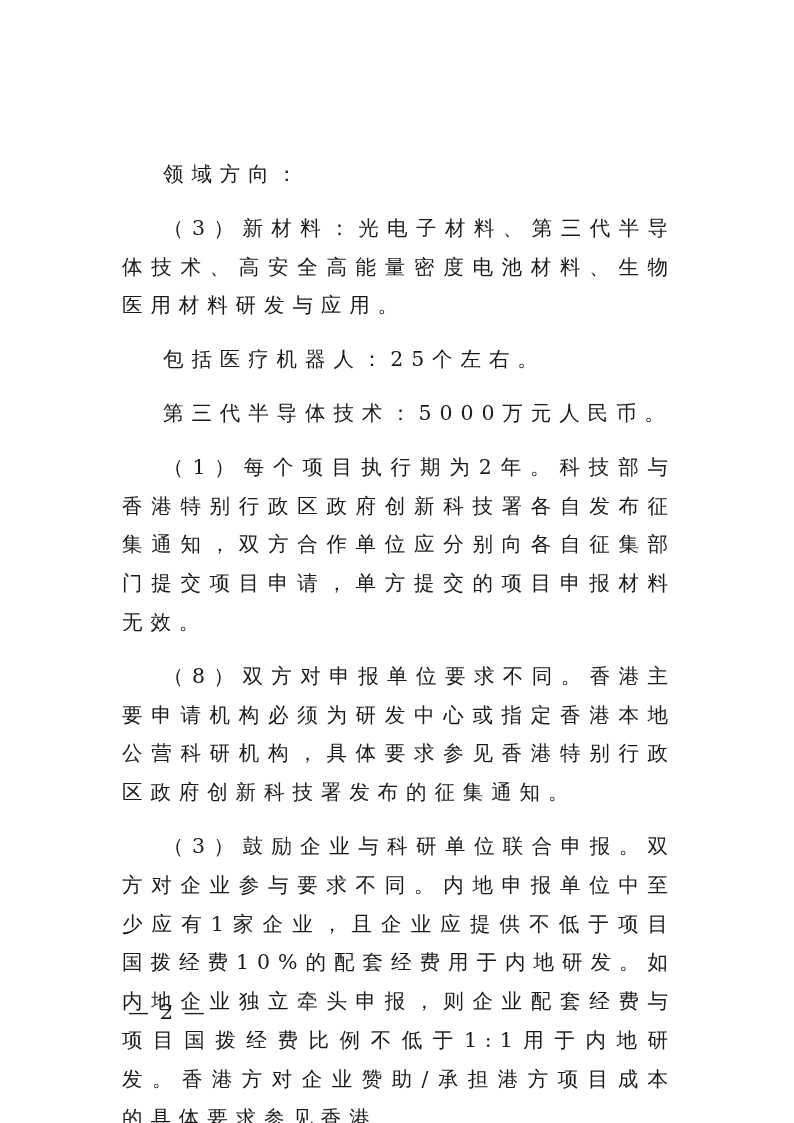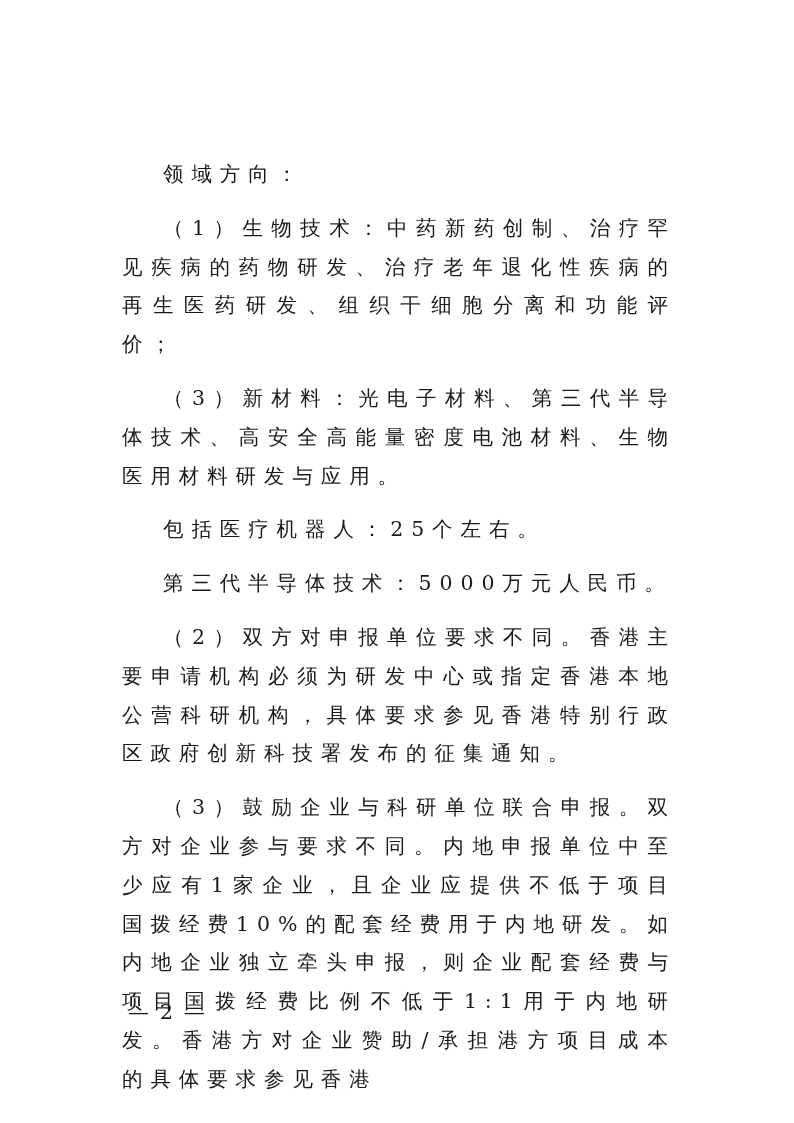--- a/index.html
+++ b/index.html
@@ -32,21 +32,21 @@
       top: 1000px;
       font-size: 21px;
       letter-spacing: 2px;
     }
   </style>
 </head>
 <body>
 
 <div class="page-body">
   <p class="para">领域方向：</p>
-  <p class="para">（1）生物技术：中药新药创制、治疗罕见疾病的药物研发、治疗老年退化性疾病的再生医药研发、组织干细胞分离和功能评价；</p>
   <p class="para">（3）新材料：光电子材料、第三代半导体技术、高安全高能量密度电池材料、生物医用材料研发与应用。</p>
   <p class="para">包括医疗机器人：25个左右。</p>
   <p class="para">第三代半导体技术：5000万元人民币。</p>
-  <p class="para">（2）双方对申报单位要求不同。香港主要申请机构必须为研发中心或指定香港本地公营科研机构，具体要求参见香港特别行政区政府创新科技署发布的征集通知。</p>
+  <p class="para">（1）每个项目执行期为2年。科技部与香港特别行政区政府创新科技署各自发布征集通知，双方合作单位应分别向各自征集部门提交项目申请，单方提交的项目申报材料无效。</p>
+  <p class="para">（8）双方对申报单位要求不同。香港主要申请机构必须为研发中心或指定香港本地公营科研机构，具体要求参见香港特别行政区政府创新科技署发布的征集通知。</p>
   <p class="para">（3）鼓励企业与科研单位联合申报。双方对企业参与要求不同。内地申报单位中至少应有1家企业，且企业应提供不低于项目国拨经费10%的配套经费用于内地研发。如内地企业独立牵头申报，则企业配套经费与项目国拨经费比例不低于1:1用于内地研发。香港方对企业赞助/承担港方项目成本的具体要求参见香港</p>
 </div>
 
 <div class="page-number">— 2 —</div>
 
 </body></html>

